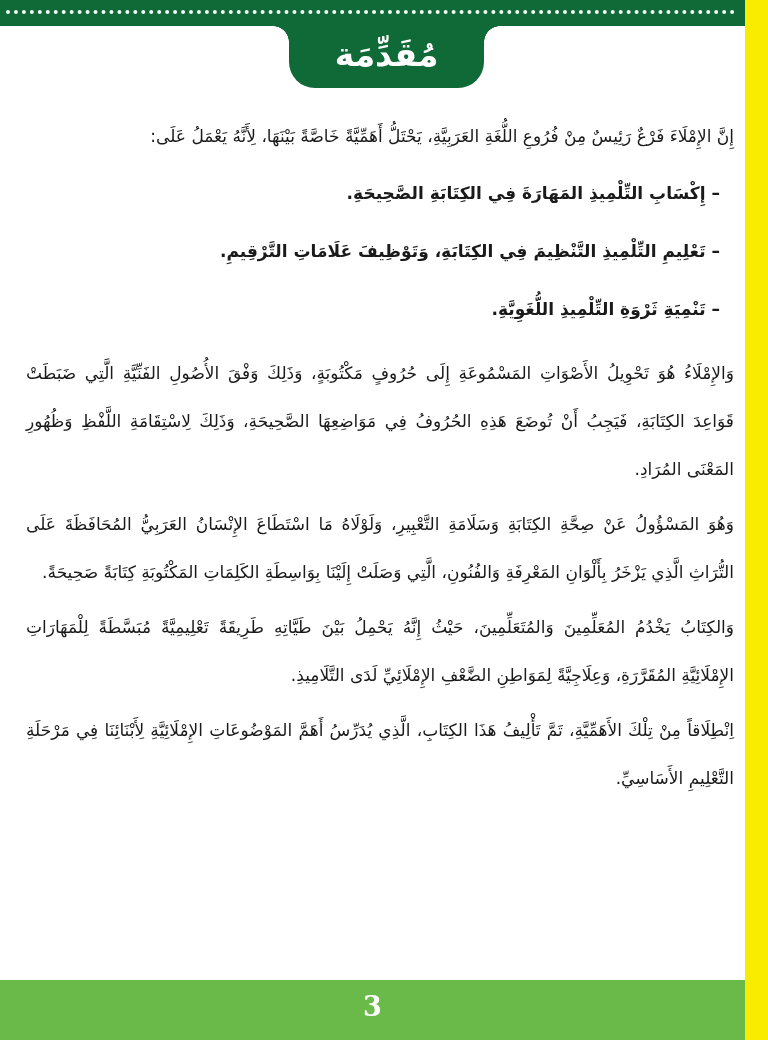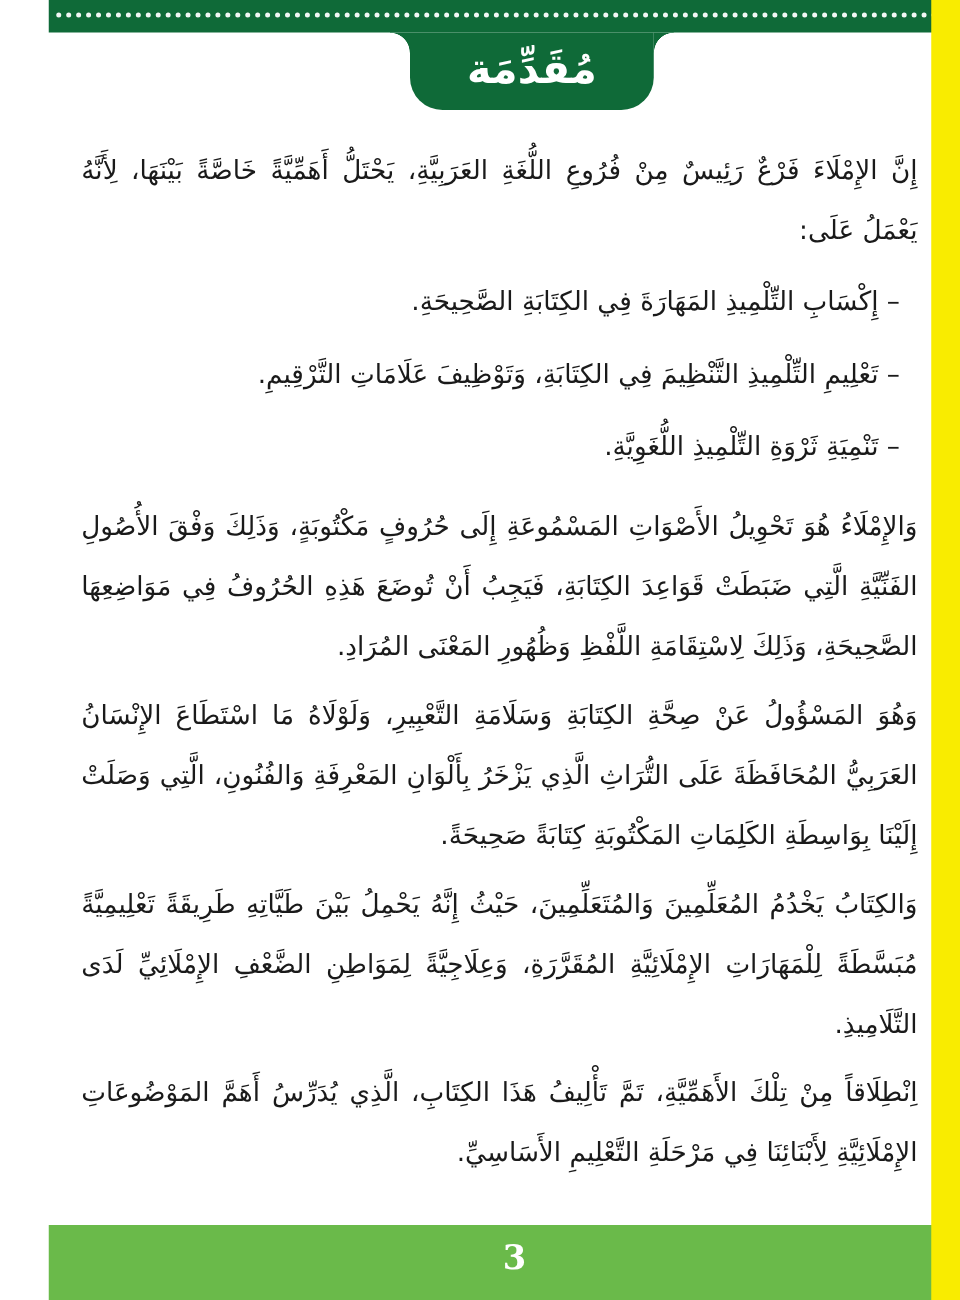--- a/index.html
+++ b/index.html
@@ -11,21 +11,21 @@
   }
   *{box-sizing:border-box;}
   html,body{margin:0;padding:0;}
   body{
     width:768px;height:1040px;
     background:var(--page-bg);
     font-family:"DejaVu Sans", sans-serif;
     position:relative;
     overflow:hidden;
   }
-  .page{position:absolute;inset:0;margin-left:39px;}
+  .page{position:absolute;inset:0;}
 
   
   .side-strip{
     position:absolute;top:0;right:0;
     width:23px;height:100%;
     background:var(--accent-yellow);
     z-index:6;
   }
 
   
@@ -64,26 +64,26 @@
   .title-text{
     color:#fff;font-weight:bold;font-size:33px;line-height:1;
     padding-bottom:6px;
   }
 
   
   .content{
     position:absolute;top:112px;right:34px;left:26px;
     direction:rtl;text-align:justify;
     color:var(--text);
-    font-size:21px;line-height:48px;
+    font-size:17px;line-height:48px;
     z-index:2;
   }
   .content p{margin:0 0 7px 0;}
   .bullets{padding:2px 14px 6px 0;}
-  .bullets p{margin:0 0 10px 0;text-align:right;}
+  .bullets p{margin:0 0 10px 0;text-align:right;font-weight:bold;}
 
   
   .footer{
     position:absolute;bottom:0;left:0;
     width:745px;height:60px;
     background:var(--footer-green);
     display:flex;align-items:center;justify-content:center;
     z-index:4;
   }
   .page-number{

